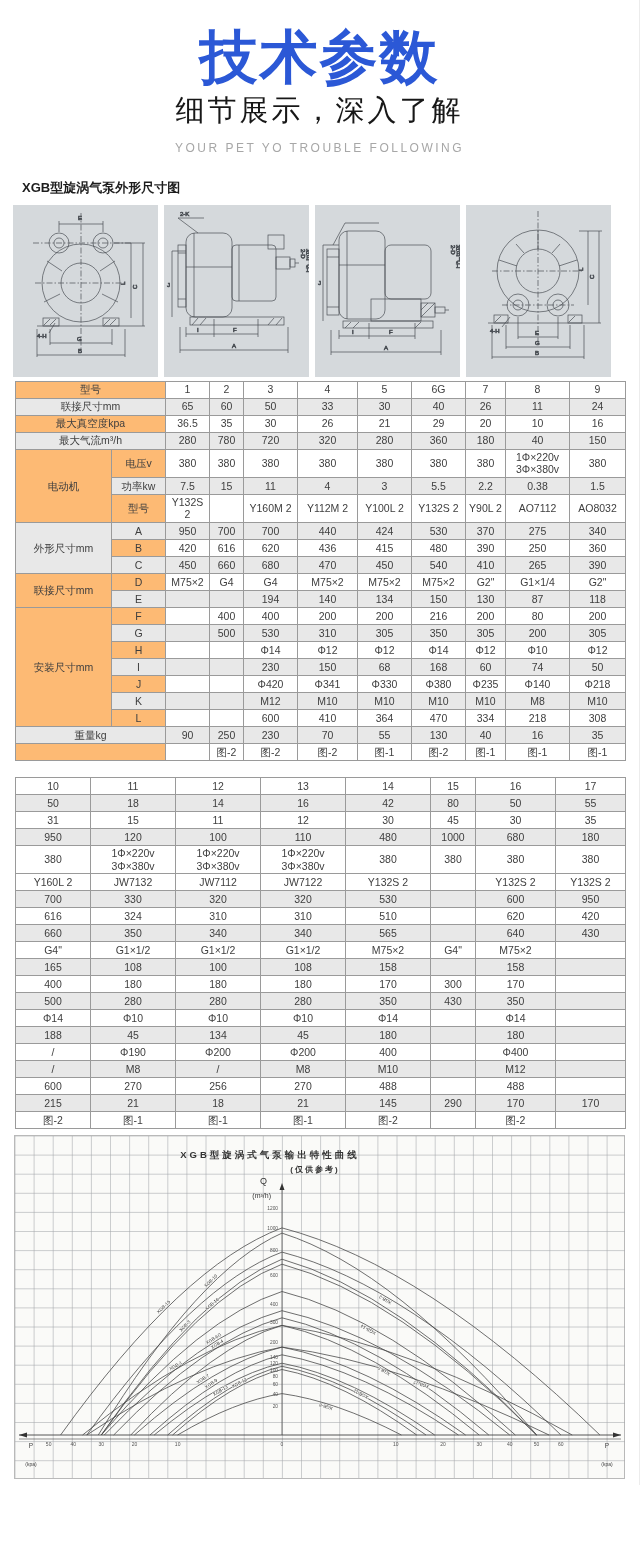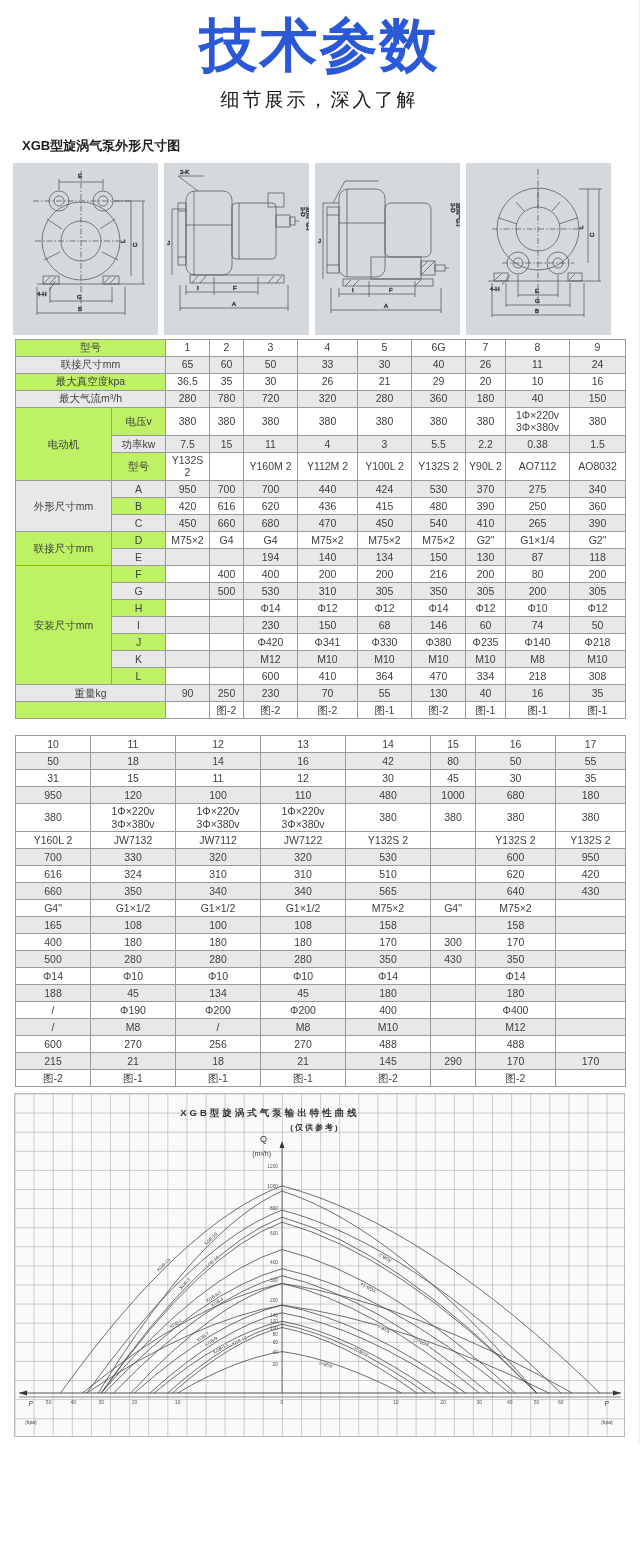--- a/index.html
+++ b/index.html
@@ -1,48 +1,49 @@
 <!DOCTYPE html>
 <html><head>
 <meta charset="utf-8">
 <style>
   html,body{margin:0;padding:0;background:#fff}
   body{width:640px;font-family:"Liberation Sans","DejaVu Sans",sans-serif;color:#222}
   .page{width:640px;border-right:1px solid #ececec;box-sizing:border-box;padding-bottom:6px}
   
-  .hdr{text-align:center;padding-top:12px}
+  .hdr{text-align:center;padding-top:24px}
   .hdr h1{margin:0;font-size:58px;line-height:1.15;font-weight:bold;color:#2b58d6;letter-spacing:2px}
-  .hdr .sub{font-size:19px;color:#171717;margin-top:8px;letter-spacing:3px;font-weight:500}
+  .hdr .sub{font-size:29px;color:#171717;margin-top:0;letter-spacing:3px;font-weight:500}
   .hdr .tag{font-size:12px;color:#a7a7a7;margin-top:10px;letter-spacing:2.5px}
   
   h3.sec{font-size:13px;font-weight:bold;color:#1d1d1d;margin:24px 16px 8px 22px}
   
   .panels{display:flex;gap:6px;margin:0 13px}
   .panel{width:145px;height:172px;background:#d5d9dc;flex:0 0 auto}
   .panel svg{display:block}
   .panel text{font-size:6px;fill:#333}
   
   table.spec{border-collapse:collapse;table-layout:fixed;width:610px;margin:4px 15px 0;font-size:10.5px;color:#3e3e3e}
   table.spec td{border:1px solid #9a9a9a;text-align:center;padding:1px 2px;height:14px;line-height:1.2;white-space:pre-line;overflow:hidden}
   table.spec tr.shade td{background:#e8e8e8}
-  table.spec td.lbl{background:#bef264}
+  table.spec td.lbl{background:#fdba74}
   table.spec tr.shade td.lbl{background:#e8e8e8}
   #t2{margin-top:16px}
   
   .chartwrap{margin:6px 14px 0;border:1px solid #b9b9b9;background:#fafaf8}
   .chartwrap svg{display:block}
 </style>
 </head>
 <body>
 
 <div class="page">
 
   <div class="hdr">
     <h1>技术参数</h1>
     <div class="sub">细节展示，深入了解</div>
+    <div class="tag">YOUR PET YO TROUBLE FOLLOWING</div>
   </div>
 
   <h3 class="sec">XGB型旋涡气泵外形尺寸图</h3>
 
   <div class="panels">
 
     <div class="panel">
       <svg width="145" height="172" viewBox="0 0 145 172" stroke="#4a4f55" stroke-width="0.7" fill="none">
         <line x1="68" y1="8" x2="68" y2="146" stroke-dasharray="6 2 1.5 2"></line>
         <line x1="20" y1="38" x2="118" y2="38" stroke-dasharray="6 2 1.5 2"></line>
@@ -414,21 +415,21 @@
           <td>Φ10</td>
           <td>Φ12</td>
         </tr>
         <tr class="shade">
           <td class="lbl">I</td>
           <td></td>
           <td></td>
           <td>230</td>
           <td>150</td>
           <td>68</td>
-          <td>146</td>
+          <td>168</td>
           <td>60</td>
           <td>74</td>
           <td>50</td>
         </tr>
         <tr>
           <td class="lbl">J</td>
           <td></td>
           <td></td>
           <td>Φ420</td>
           <td>Φ341</td>

